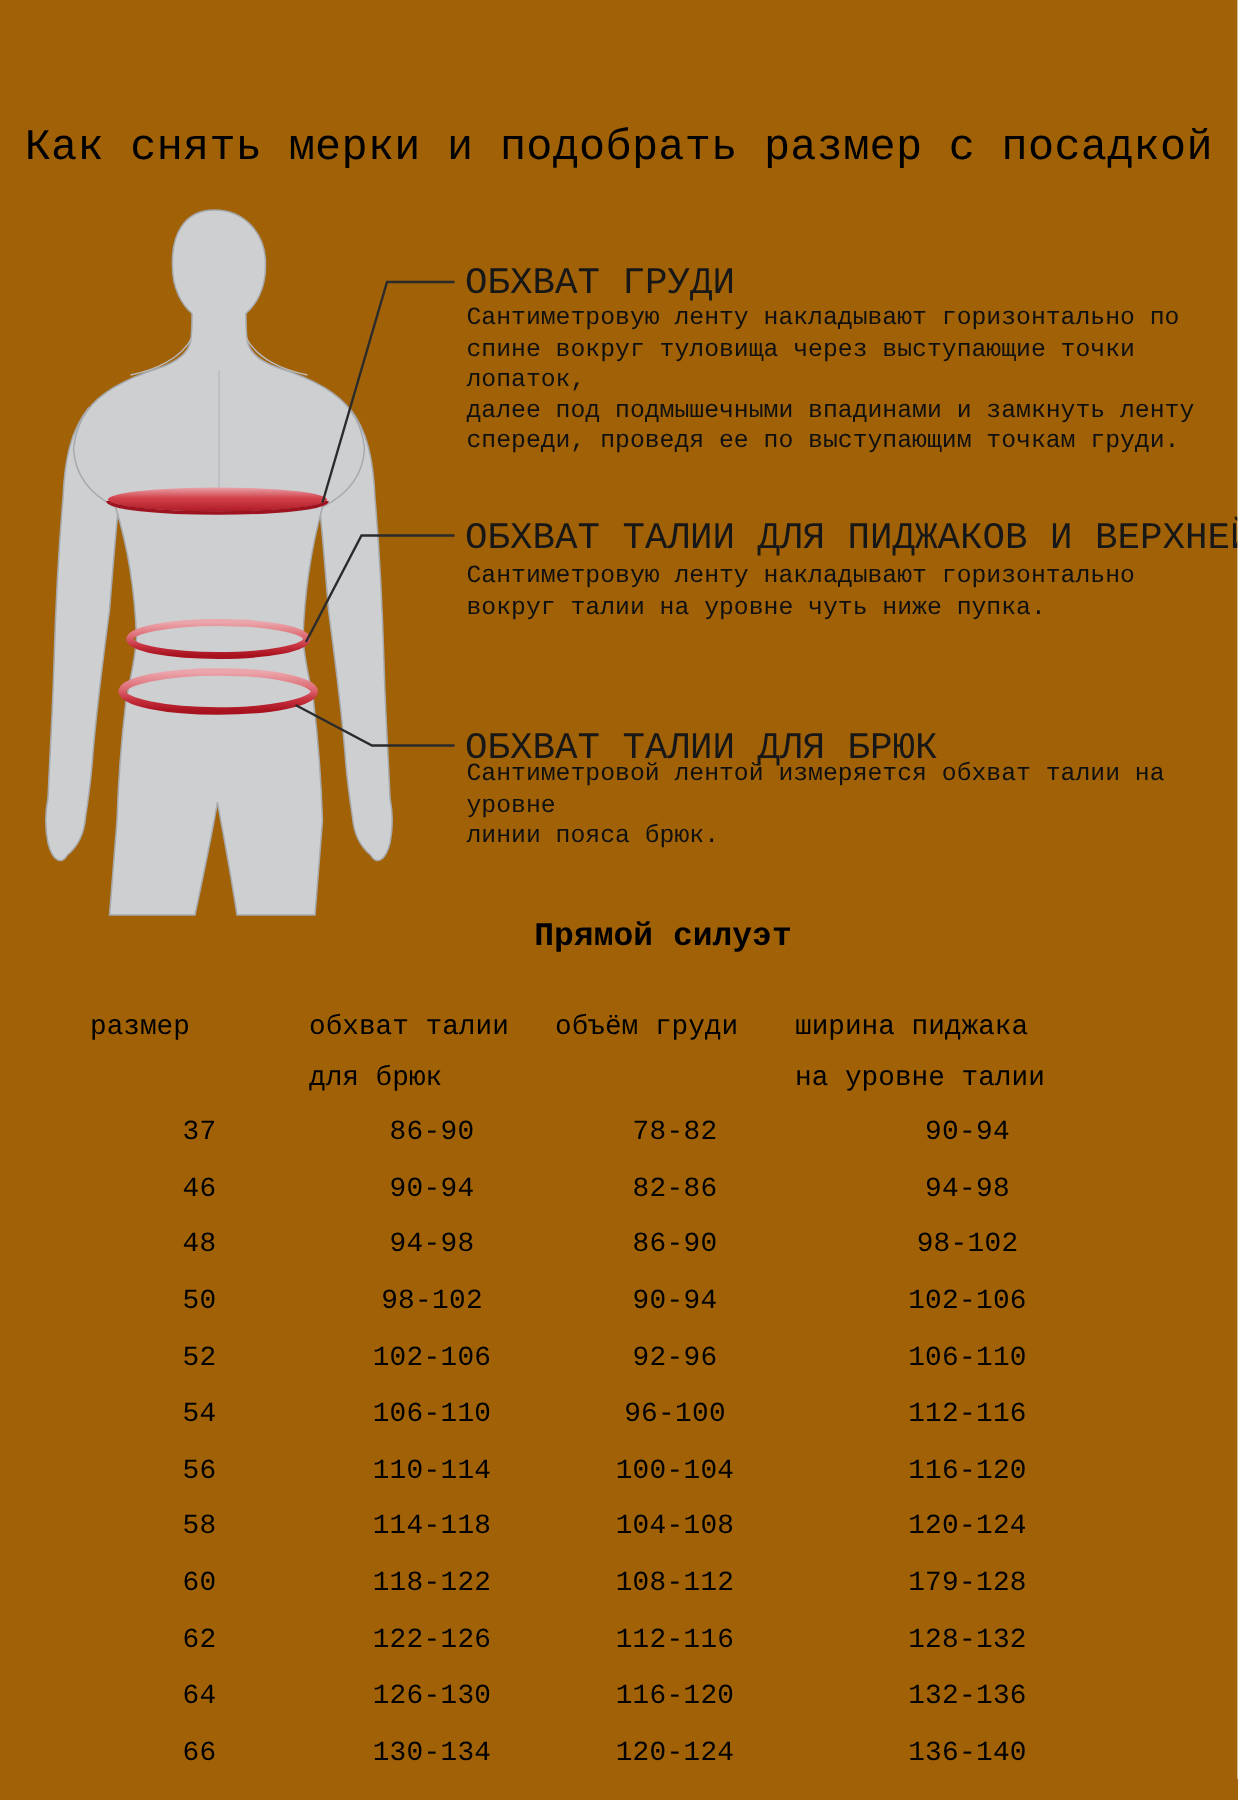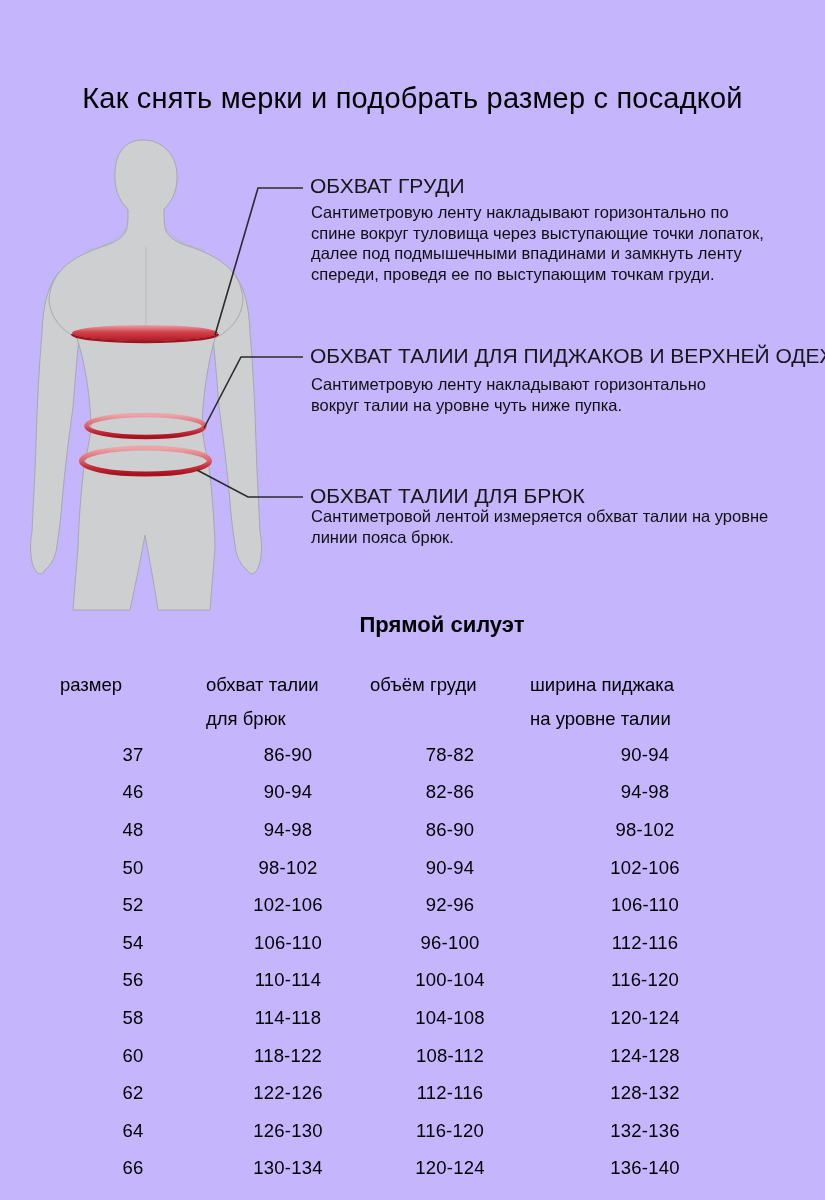--- a/index.html
+++ b/index.html
@@ -1,21 +1,21 @@
 <!DOCTYPE html>
 <html><head>
 <meta charset="utf-8">
 <style>
   html,body{margin:0;padding:0;background:#ffffff;}
-  #page{position:relative;width:825px;height:1200px;background:#c4b5fd;overflow:hidden;
-        font-family:Liberation Sans, sans-serif;color:#000;}
+  #page{position:relative;width:825px;height:1200px;background:#a16207;overflow:hidden;
+        font-family:Liberation Mono, monospace;color:#000;}
   .abs{position:absolute;}
   .page-title{left:0;top:82px;width:825px;text-align:center;font-size:29px;
               font-weight:400;letter-spacing:0.2px;white-space:nowrap;}
-  .meas-label{left:310px;font-size:21px;font-weight:400;white-space:nowrap;color:#171717;}
+  .meas-label{left:310px;font-size:25px;font-weight:400;white-space:nowrap;color:#171717;}
   .meas-desc{left:311px;font-size:16.5px;line-height:20.5px;white-space:pre-line;color:#101010;}
   .tbl-heading{left:0;top:612px;width:822px;text-align:center;font-size:22px;font-weight:700;padding-left:31px;}
   .size-table{left:60px;top:668px;width:700px;}
   .hdr-row,.data-row{display:grid;grid-template-columns:146px 164px 160px 230px;}
   .hdr-cell{font-size:18.5px;line-height:34px;text-align:left;}
   .data-row{height:37.6px;align-items:center;}
   .data-cell{font-size:18.5px;text-align:center;letter-spacing:0.2px;}
   .rows-block{margin-top:0px;}
   svg .leader{fill:none;stroke:#2b2b2b;stroke-width:1.6;}
 </style>
@@ -183,21 +183,21 @@
         <div class="data-row">
           <div class="data-cell">58</div>
           <div class="data-cell">114-118</div>
           <div class="data-cell">104-108</div>
           <div class="data-cell">120-124</div>
         </div>
         <div class="data-row">
           <div class="data-cell">60</div>
           <div class="data-cell">118-122</div>
           <div class="data-cell">108-112</div>
-          <div class="data-cell">124-128</div>
+          <div class="data-cell">179-128</div>
         </div>
         <div class="data-row">
           <div class="data-cell">62</div>
           <div class="data-cell">122-126</div>
           <div class="data-cell">112-116</div>
           <div class="data-cell">128-132</div>
         </div>
         <div class="data-row">
           <div class="data-cell">64</div>
           <div class="data-cell">126-130</div>

